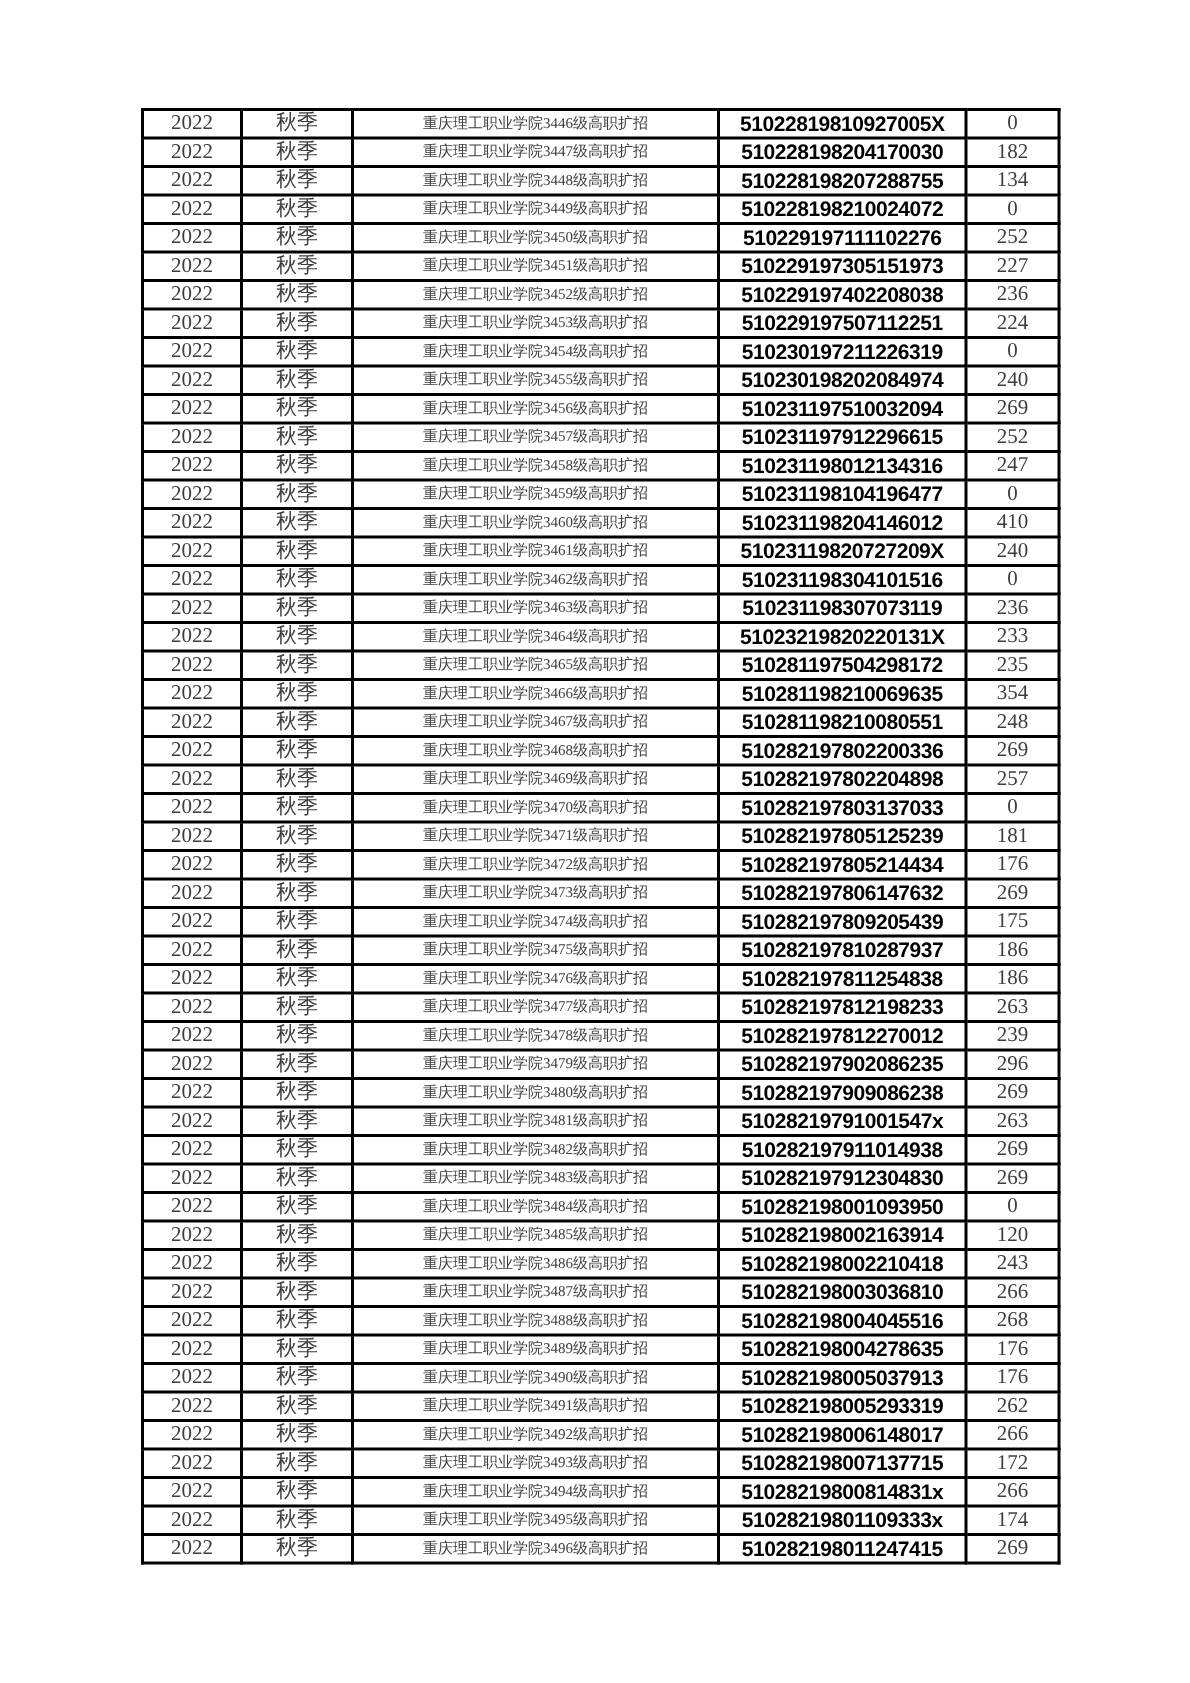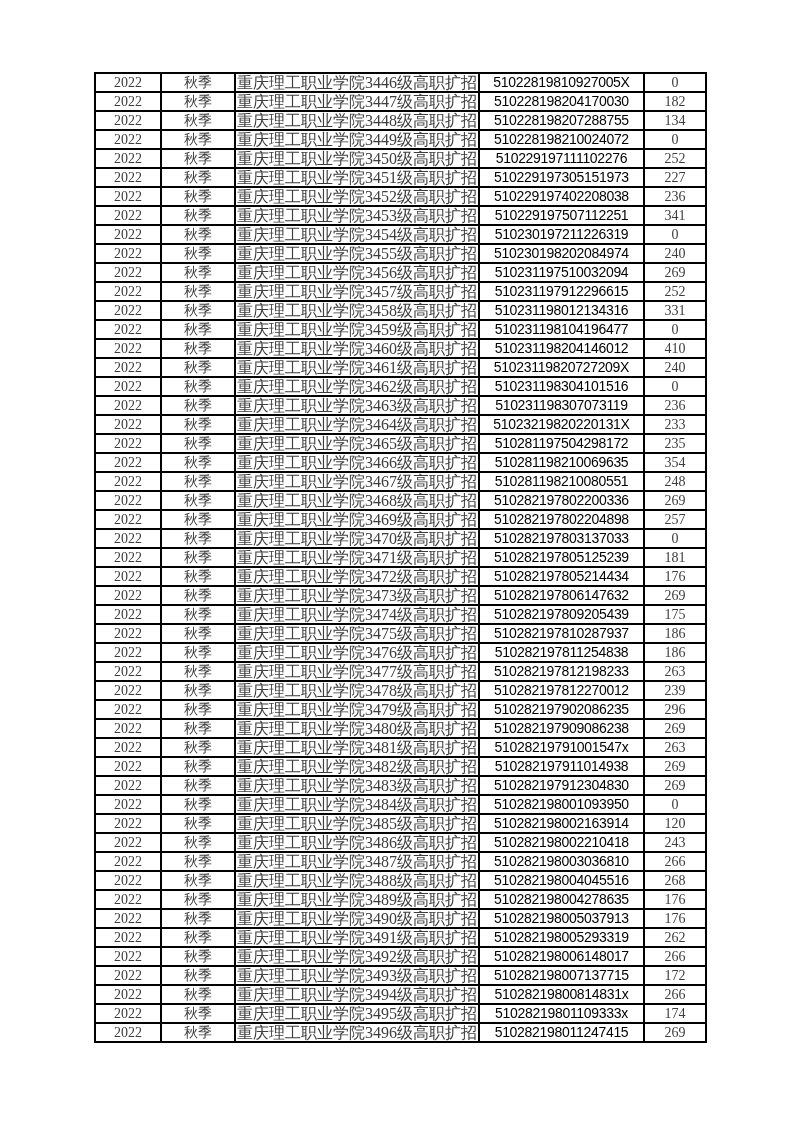--- a/index.html
+++ b/index.html
@@ -31,27 +31,27 @@
     white-space: nowrap;
     overflow: hidden;
     line-height: 17px;
   }
   td.col-year, td.col-season, td.col-school_class, td.col-score {
     font-family: "Liberation Serif", "DejaVu Serif", serif;
     font-size: 14px;
     color: #3d3d3d;
   }
   td.col-school_class {
-    font-size: 16px;
+    font-size: 10px;
     letter-spacing: 0px;
     margin-top: 16px;
   }
   td.col-id_number {
     font-family: "Liberation Sans", "DejaVu Sans", sans-serif;
-    font-weight: normal;
+    font-weight: bold;
     font-size: 14px;
     color: #000000;
     letter-spacing: -0.3px;
   }
 </style>
 </head>
 <body>
 
 <div class="page">
   <table class="records">
@@ -110,21 +110,21 @@
           <td class="col-season">秋季</td>
           <td class="col-school_class">重庆理工职业学院3452级高职扩招</td>
           <td class="col-id_number">510229197402208038</td>
           <td class="col-score">236</td>
         </tr>
         <tr>
           <td class="col-year">2022</td>
           <td class="col-season">秋季</td>
           <td class="col-school_class">重庆理工职业学院3453级高职扩招</td>
           <td class="col-id_number">510229197507112251</td>
-          <td class="col-score">341</td>
+          <td class="col-score">224</td>
         </tr>
         <tr>
           <td class="col-year">2022</td>
           <td class="col-season">秋季</td>
           <td class="col-school_class">重庆理工职业学院3454级高职扩招</td>
           <td class="col-id_number">510230197211226319</td>
           <td class="col-score">0</td>
         </tr>
         <tr>
           <td class="col-year">2022</td>
@@ -145,21 +145,21 @@
           <td class="col-season">秋季</td>
           <td class="col-school_class">重庆理工职业学院3457级高职扩招</td>
           <td class="col-id_number">510231197912296615</td>
           <td class="col-score">252</td>
         </tr>
         <tr>
           <td class="col-year">2022</td>
           <td class="col-season">秋季</td>
           <td class="col-school_class">重庆理工职业学院3458级高职扩招</td>
           <td class="col-id_number">510231198012134316</td>
-          <td class="col-score">331</td>
+          <td class="col-score">247</td>
         </tr>
         <tr>
           <td class="col-year">2022</td>
           <td class="col-season">秋季</td>
           <td class="col-school_class">重庆理工职业学院3459级高职扩招</td>
           <td class="col-id_number">510231198104196477</td>
           <td class="col-score">0</td>
         </tr>
         <tr>
           <td class="col-year">2022</td>

